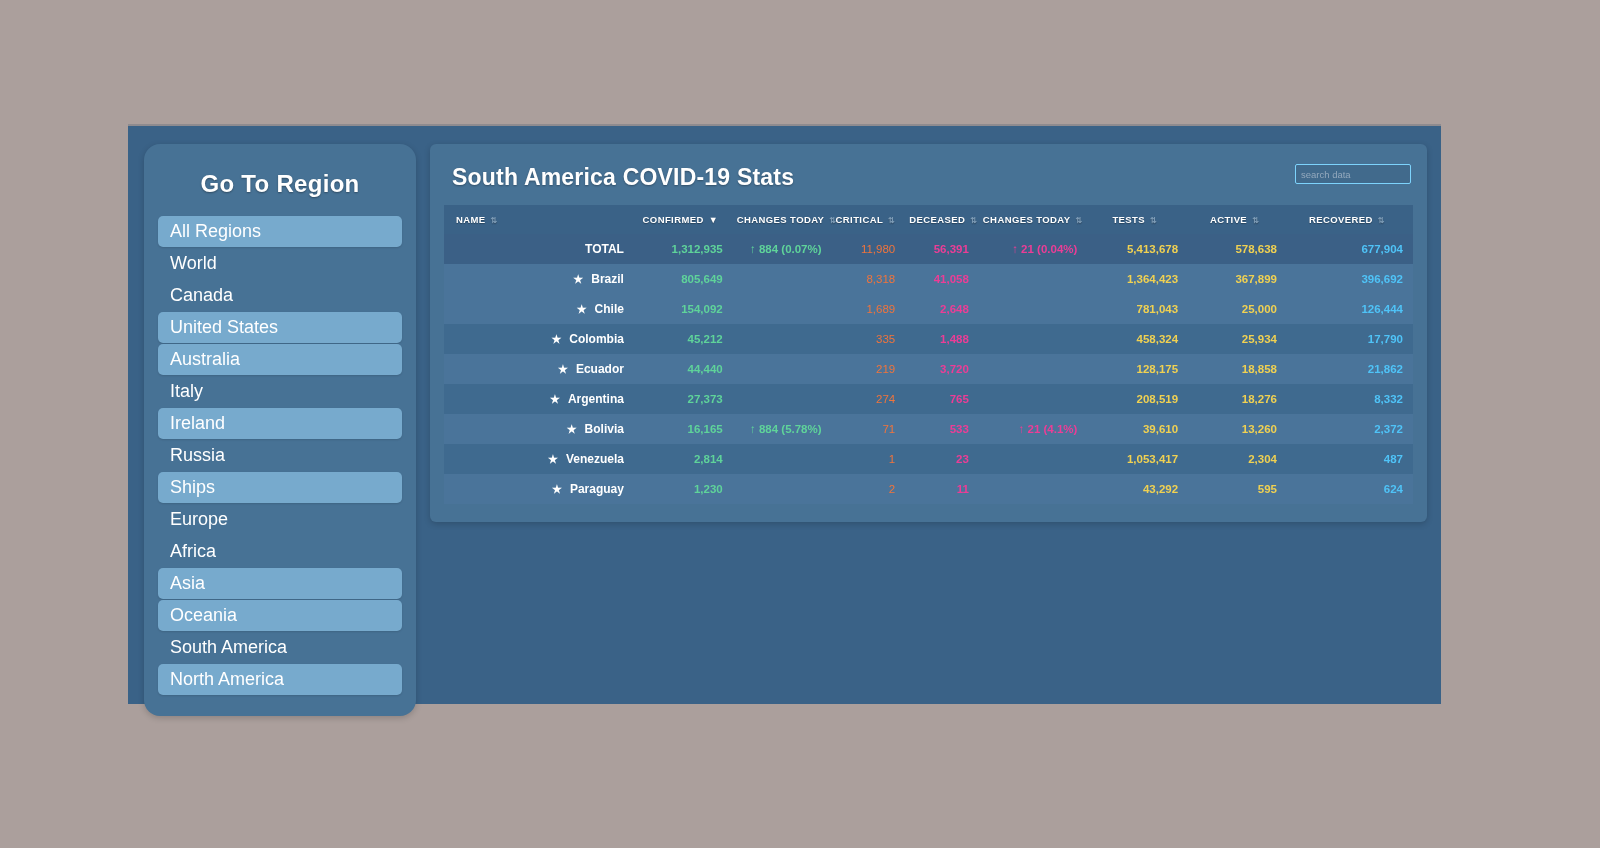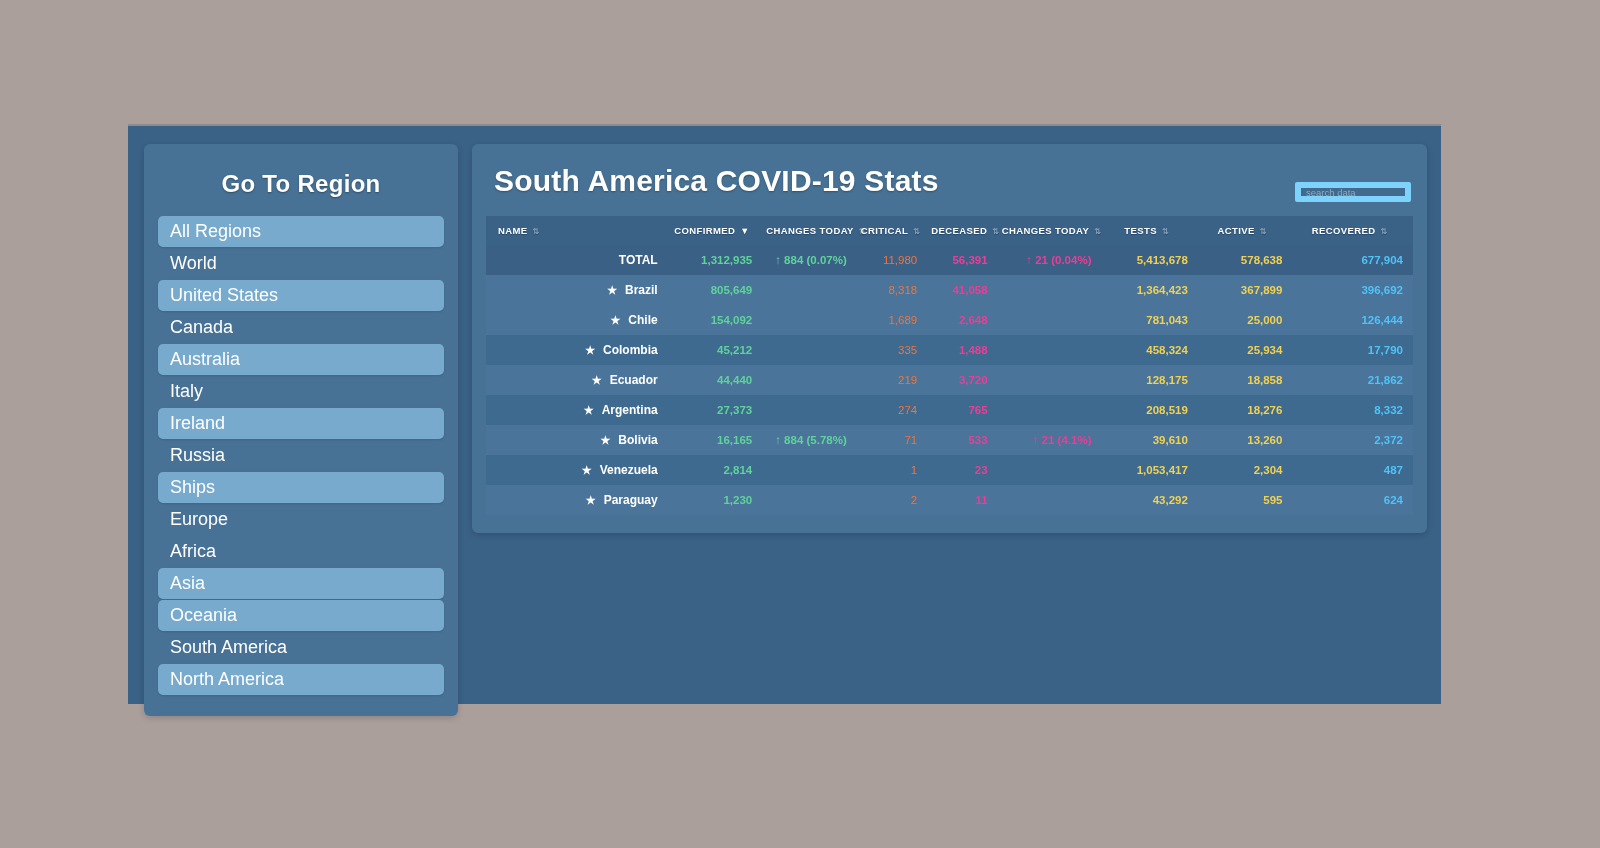--- a/index.html
+++ b/index.html
@@ -18,23 +18,23 @@
     height: 580px;
     background: #3a6287;
     border-top: 2px solid #8e8b8f;
     display: flex;
     padding: 18px 14px 18px 16px;
     gap: 14px;
   }
 
   
   #sidebar {
-    width: 314px;
+    width: 272px;
     background: #477295;
-    border-radius: 6px;
+    border-radius: 16px;
     padding: 18px 14px 20px 14px;
     box-shadow: 0 2px 6px rgba(0,0,0,.18);
     align-self: flex-start;
   }
   #sidebar-title {
     text-align: center;
     color: #ffffff;
     font-size: 24px;
     font-weight: bold;
     letter-spacing: .3px;
@@ -71,31 +71,30 @@
     position: relative;
   }
   #main-header {
     display: flex;
     align-items: flex-start;
     justify-content: space-between;
     padding: 4px 2px 14px 8px;
   }
   #page-title {
     color: #ffffff;
-    font-size: 30px;
+    font-size: 23px;
     font-weight: bold;
     letter-spacing: .2px;
     text-shadow: 0 1px 2px rgba(0,0,0,.3);
   }
   #search-input {
-    margin-top: 18px;
     width: 116px;
     height: 20px;
     background: #416a8c;
-    border: 6px solid #7dd3fc;
+    border: 1px solid #7dd3fc;
     border-radius: 2px;
     color: #c9d6e2;
     font-size: 9.5px;
     font-family: "Liberation Sans", sans-serif;
     padding: 0 5px;
     outline: none;
   }
   #search-input::placeholder { color: #93a9bd; }
 
   
@@ -162,22 +161,22 @@
 </head>
 <body>
 
 <div id="app-window">
 
   <aside id="sidebar">
     <div id="sidebar-title">Go To Region</div>
     <nav id="region-list">
         <div class="region-item odd">All Regions</div>
         <div class="region-item even">World</div>
+        <div class="region-item even">Canada</div>
         <div class="region-item odd">United States</div>
-        <div class="region-item even">Canada</div>
         <div class="region-item odd">Australia</div>
         <div class="region-item even">Italy</div>
         <div class="region-item odd">Ireland</div>
         <div class="region-item even">Russia</div>
         <div class="region-item odd">Ships</div>
         <div class="region-item even">Europe</div>
         <div class="region-item even">Africa</div>
         <div class="region-item odd">Asia</div>
         <div class="region-item odd">Oceania</div>
         <div class="region-item even">South America</div>

